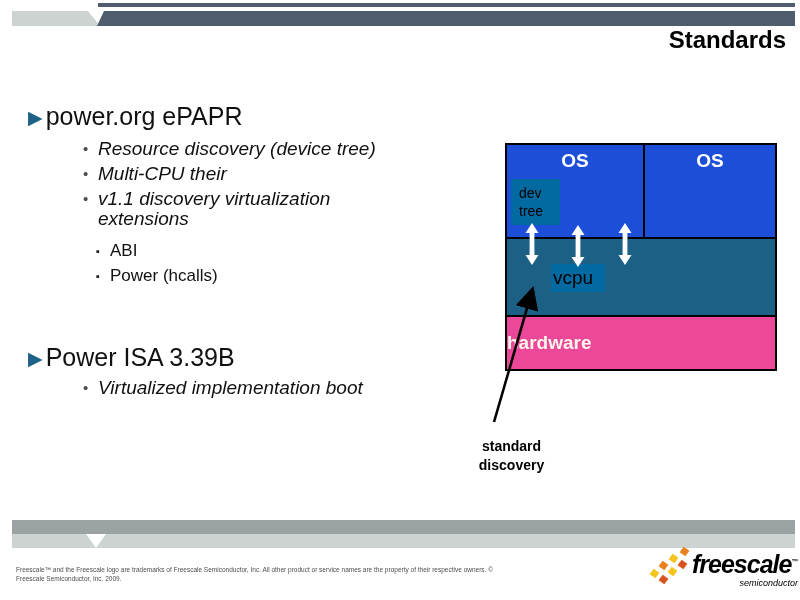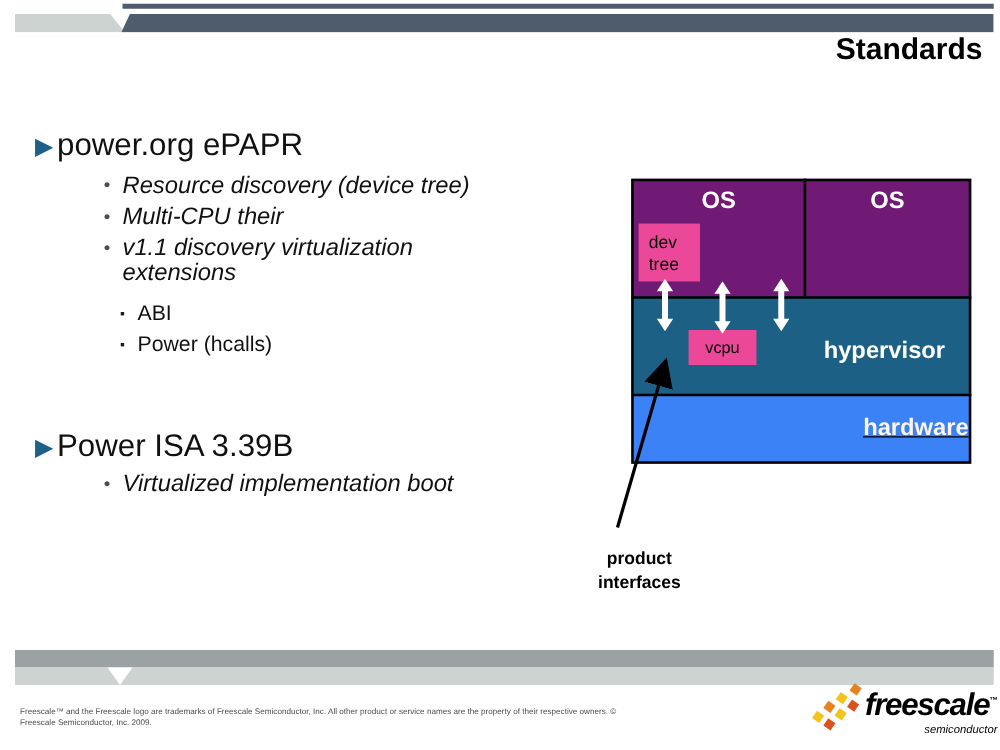--- a/index.html
+++ b/index.html
@@ -18,29 +18,29 @@
   .h1-row{position:absolute;left:28px;display:flex;align-items:baseline;}
   .h1-row .tri{color:#1d6189;font-size:19px;margin-right:3px;position:relative;top:-1px;}
   .h1-row .h1-text{font-size:25px;color:#111;}
   .li-row{position:absolute;display:flex;}
   .li-row .dot{color:#4d4d4d;font-size:15px;width:15px;flex:none;line-height:20px;}
   .li-row .sq{color:#1a1a1a;font-size:11px;width:14px;flex:none;line-height:20px;}
   .li-row .li-text{font-size:19px;line-height:20px;color:#111;width:300px;font-style:italic;}
   .li-row .li-text-sm{font-size:17px;line-height:20px;color:#111;width:280px;}
   
   .box{position:absolute;border:2px solid #000;box-sizing:border-box;}
-  .os-box{background:#701a75;}
+  .os-box{background:#1d4ed8;}
   .os-label{display:block;text-align:center;padding-top:5px;color:#fff;font-weight:bold;font-size:19px;}
   .hyp-box{background:#1c6086;}
   .hyp-label{position:absolute;left:645px;top:270px;width:125px;text-align:center;color:#fff;font-weight:bold;font-size:19px;}
-  .hw-box{background:#3b82f6;display:flex;align-items:center;justify-content:flex-end;text-decoration:underline;}
+  .hw-box{background:#ec4899;display:flex;align-items:center;justify-content:flex-start;}
   .hw-label{color:#fdf6ea;font-weight:bold;font-size:19px;}
-  .callout{background:#ec4899;position:absolute;border:2px solid #ec4899;box-sizing:border-box;color:#000;}
+  .callout{background:#0369a1;position:absolute;border:2px solid #0369a1;box-sizing:border-box;color:#000;}
   .devtree{left:511px;top:179px;width:49px;height:46px;font-size:14px;line-height:18px;padding:3px 0 0 6px;}
-  .vcpu{left:551px;top:264px;width:54px;height:28px;font-size:13px;text-align:center;line-height:23px;}
+  .vcpu{left:551px;top:264px;width:54px;height:28px;font-size:19px;text-align:left;line-height:23px;}
   .varrow{position:absolute;width:16px;height:42px;}
   .annot-label{position:absolute;left:464px;top:437px;width:95px;text-align:center;
     font-size:14px;font-weight:bold;line-height:19px;}
   .annot-arrow{position:absolute;left:483px;top:281px;width:64px;height:148px;}
   
   .bot-bar-mid{position:absolute;left:12px;top:520px;width:783px;height:14px;background:#9aa2a3;}
   .bot-bar-light{position:absolute;left:12px;top:534px;width:783px;height:14px;background:#ccd3d0;}
   .bot-notch{position:absolute;left:86px;top:534px;width:0;height:0;
     border-left:10px solid transparent;border-right:10px solid transparent;border-bottom:14px solid #ffffff;
     transform:rotate(180deg);transform-origin:50% 50%;}
@@ -96,21 +96,20 @@
     <span class="li-text">Virtualized implementation boot</span>
   </div>
 
   <div class="box os-box" style="left:505px;top:143px;width:140px;height:96px;">
     <span class="os-label">OS</span>
   </div>
   <div class="box os-box" style="left:643px;top:143px;width:134px;height:96px;">
     <span class="os-label">OS</span>
   </div>
   <div class="box hyp-box" style="left:505px;top:237px;width:272px;height:80px;"></div>
-  <div class="hyp-label">hypervisor</div>
   <div class="box hw-box" style="left:505px;top:315px;width:272px;height:56px;">
     <span class="hw-label">hardware</span>
   </div>
 
   <div class="callout devtree">dev tree</div>
   <div class="callout vcpu">vcpu</div>
 
   <svg class="varrow" style="left:524px;top:223px;" viewBox="0 0 16 42">
     <path d="M8 0 L14.5 10 L10.4 10 L10.4 32 L14.5 32 L8 42 L1.5 32 L5.6 32 L5.6 10 L1.5 10 Z" fill="#ffffff"></path>
   </svg>
@@ -122,21 +121,21 @@
   </svg>
 
   <svg class="annot-arrow" viewBox="0 0 64 148">
     <defs>
       <marker id="ah" markerWidth="9" markerHeight="9" refX="7" refY="4.5" orient="auto">
         <path d="M0,0 L9,4.5 L0,9 Z" fill="#000"></path>
       </marker>
     </defs>
     <line x1="11" y1="141" x2="49" y2="10" stroke="#000" stroke-width="2.6" marker-end="url(#ah)"></line>
   </svg>
-  <div class="annot-label">product interfaces</div>
+  <div class="annot-label">standard discovery</div>
 
   <div class="bot-bar-mid"></div>
   <div class="bot-bar-light"></div>
   <div class="bot-notch"></div>
   <div class="disclaimer">Freescale™ and the Freescale logo are trademarks of Freescale Semiconductor, Inc. All other product or service names are the property of their respective owners. © Freescale Semiconductor, Inc. 2009.</div>
 
   <div class="logo">
     <div class="logo-mark">
       <i style="left:31px;top:2px;background:#e8821e;"></i>
       <i style="left:20px;top:9px;background:#f2c41d;"></i>

